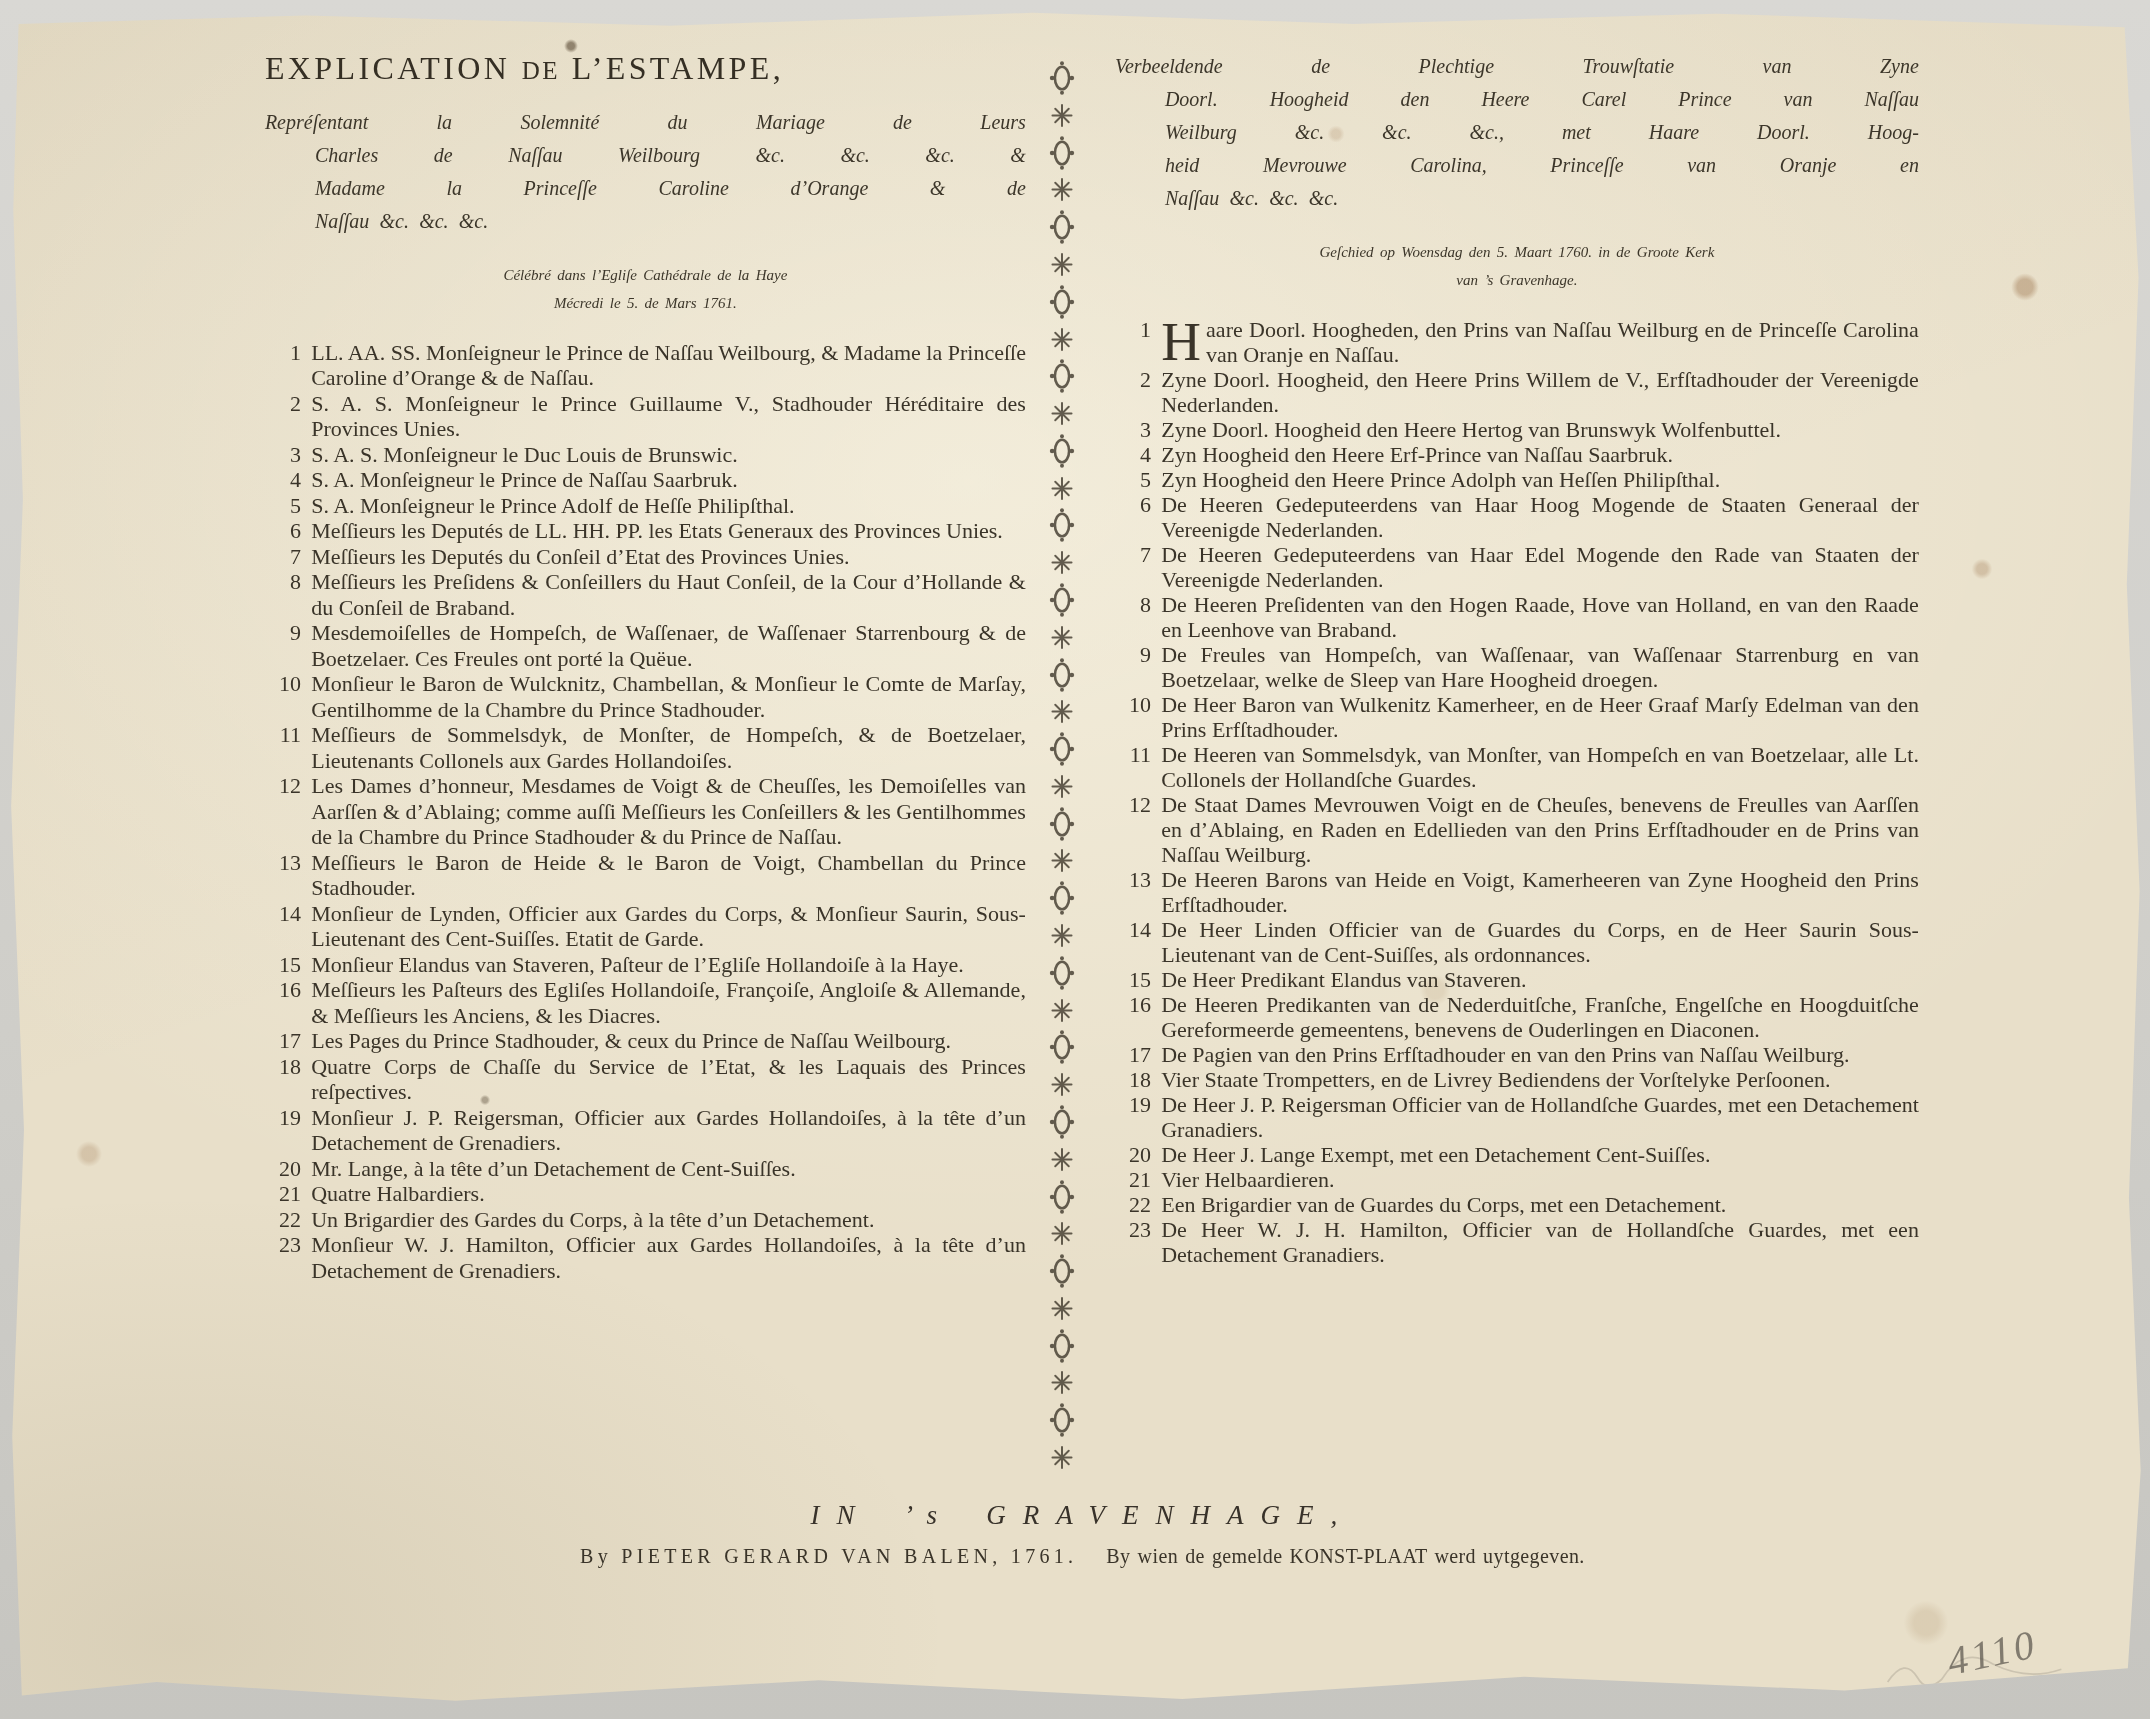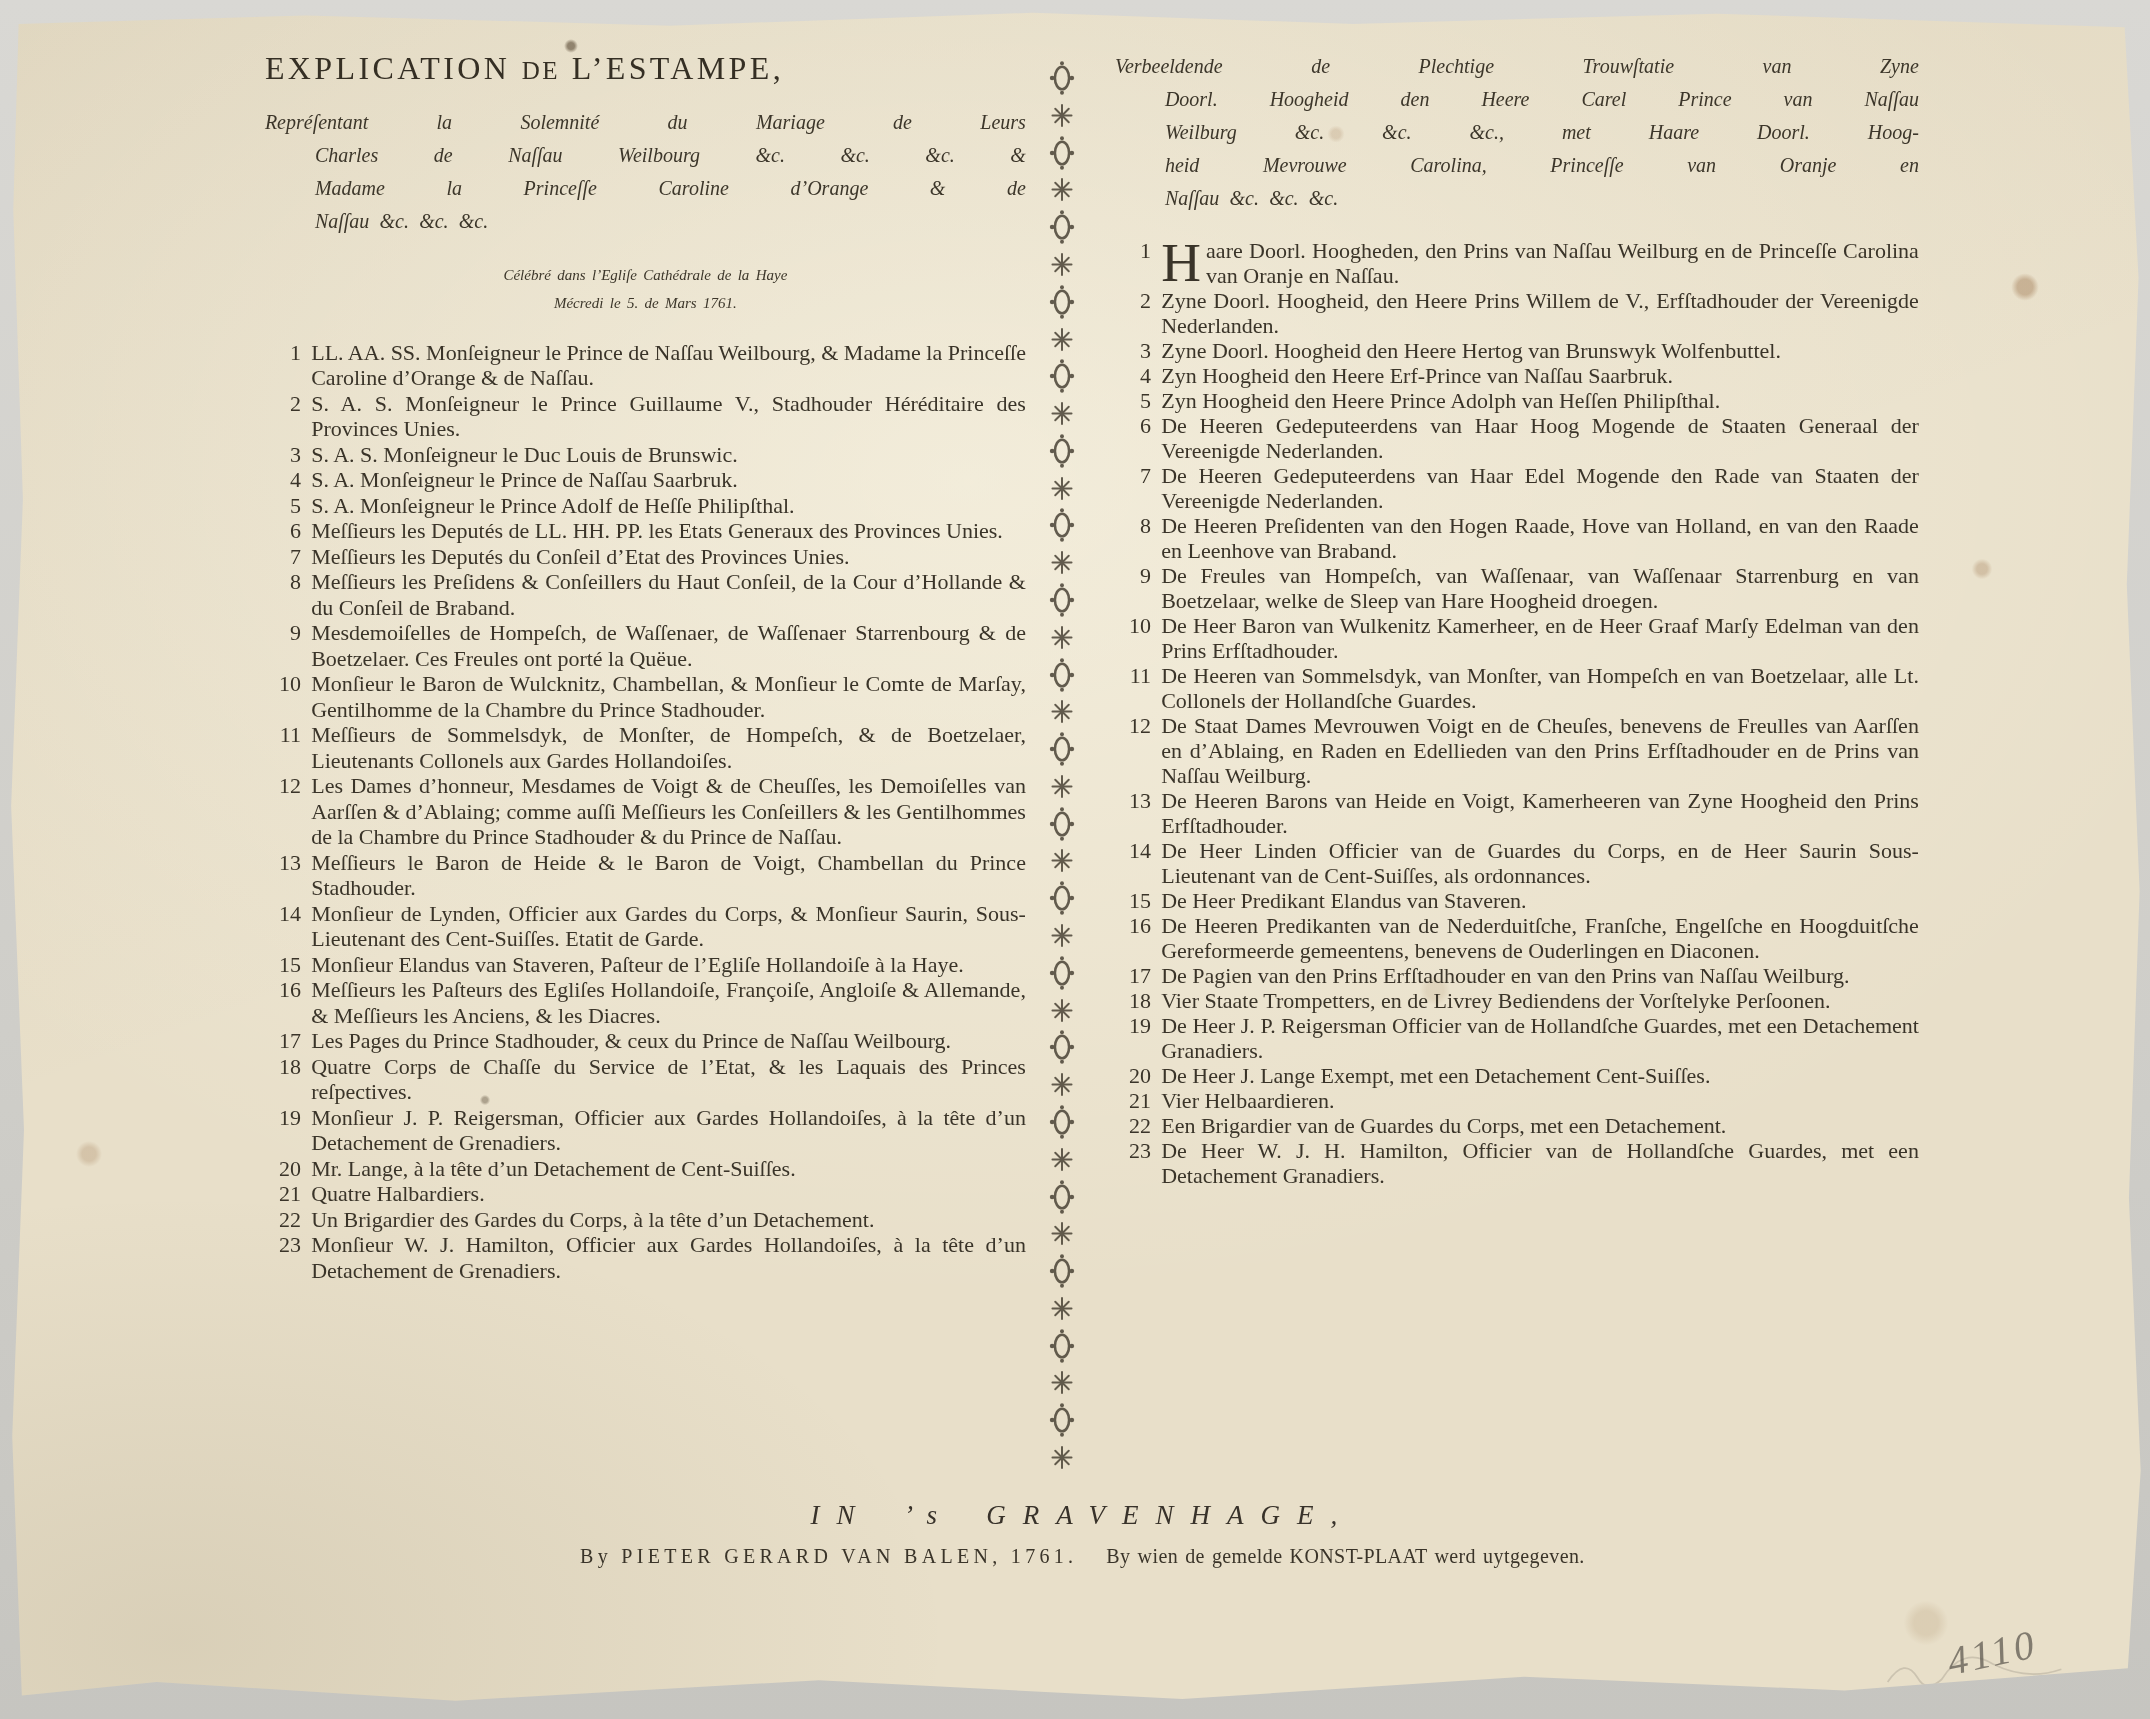--- a/index.html
+++ b/index.html
@@ -531,20 +531,24 @@
     </div>
 
   <div class="col col-right ink">
     <div class="intro">
       <div class="line first jl">Verbeeldende de Plechtige Trouwſtatie van Zyne</div>
       <div class="line jl">Doorl. Hoogheid den Heere Carel Prince van Naſſau</div>
       <div class="line jl">Weilburg &amp;c. &amp;c. &amp;c., met Haare Doorl. Hoog-</div>
       <div class="line jl">heid Mevrouwe Carolina, Princeſſe van Oranje en</div>
       <div class="line">Naſſau &amp;c. &amp;c. &amp;c.</div>
     </div>
+    <div class="subhead">
+      <div>Geſchied op Woensdag den 5. Maart 1760. in de Groote Kerk</div>
+      <div>van ’s Gravenhage.</div>
+    </div>
     <div class="list">
 
         <div class="item">
           <span class="num">1</span>
           <span class="txt"><span class="dropcap">H</span><span>aare Doorl. Hoogheden, den Prins van Naſſau Weilburg en de Princeſſe Carolina van Oranje en Naſſau.</span></span>
         </div>
 
         <div class="item">
           <span class="num">2</span>
           <span class="txt"><span>Zyne Doorl. Hoogheid, den Heere Prins Willem de V., Erfſtadhouder der Vereenigde Nederlanden.</span></span>

